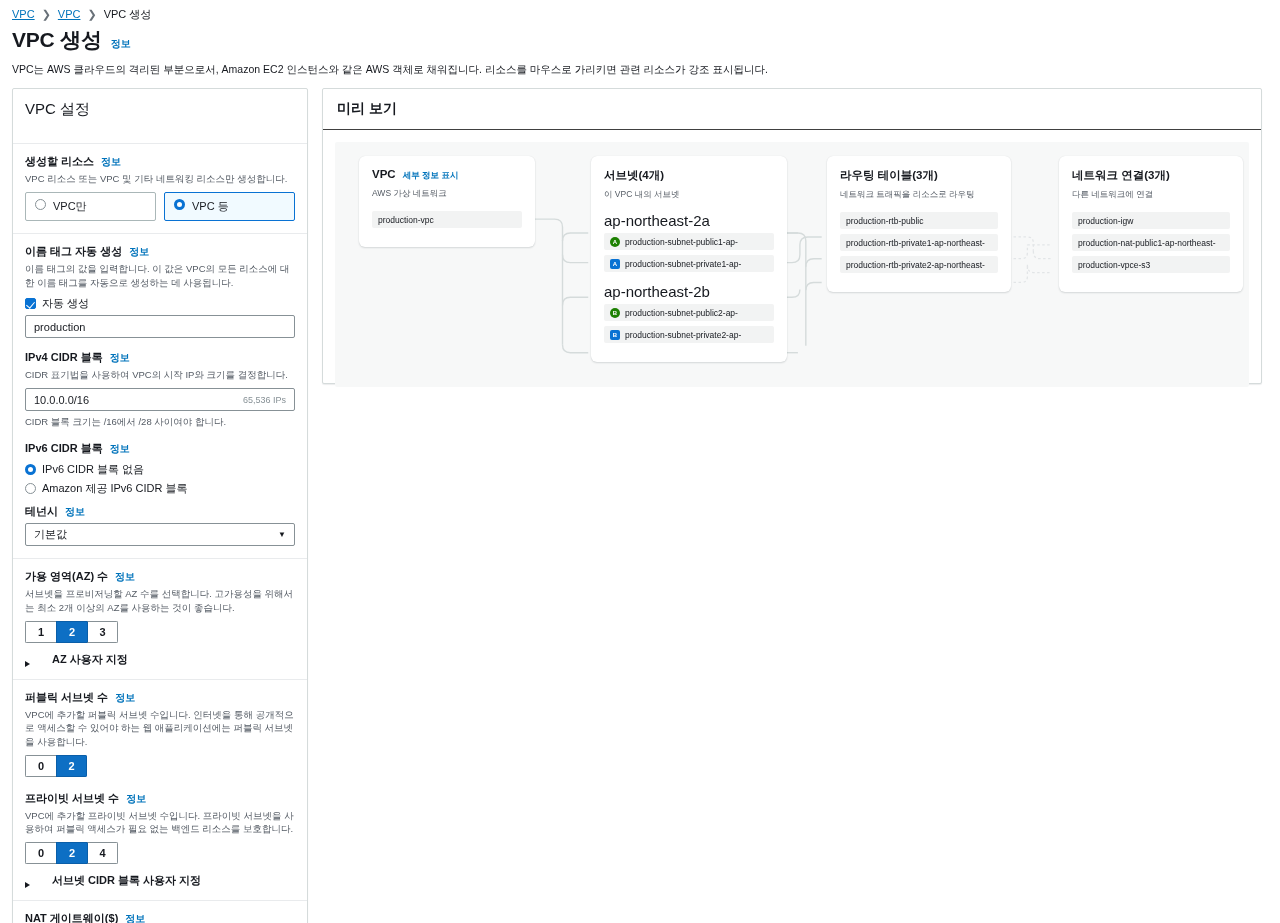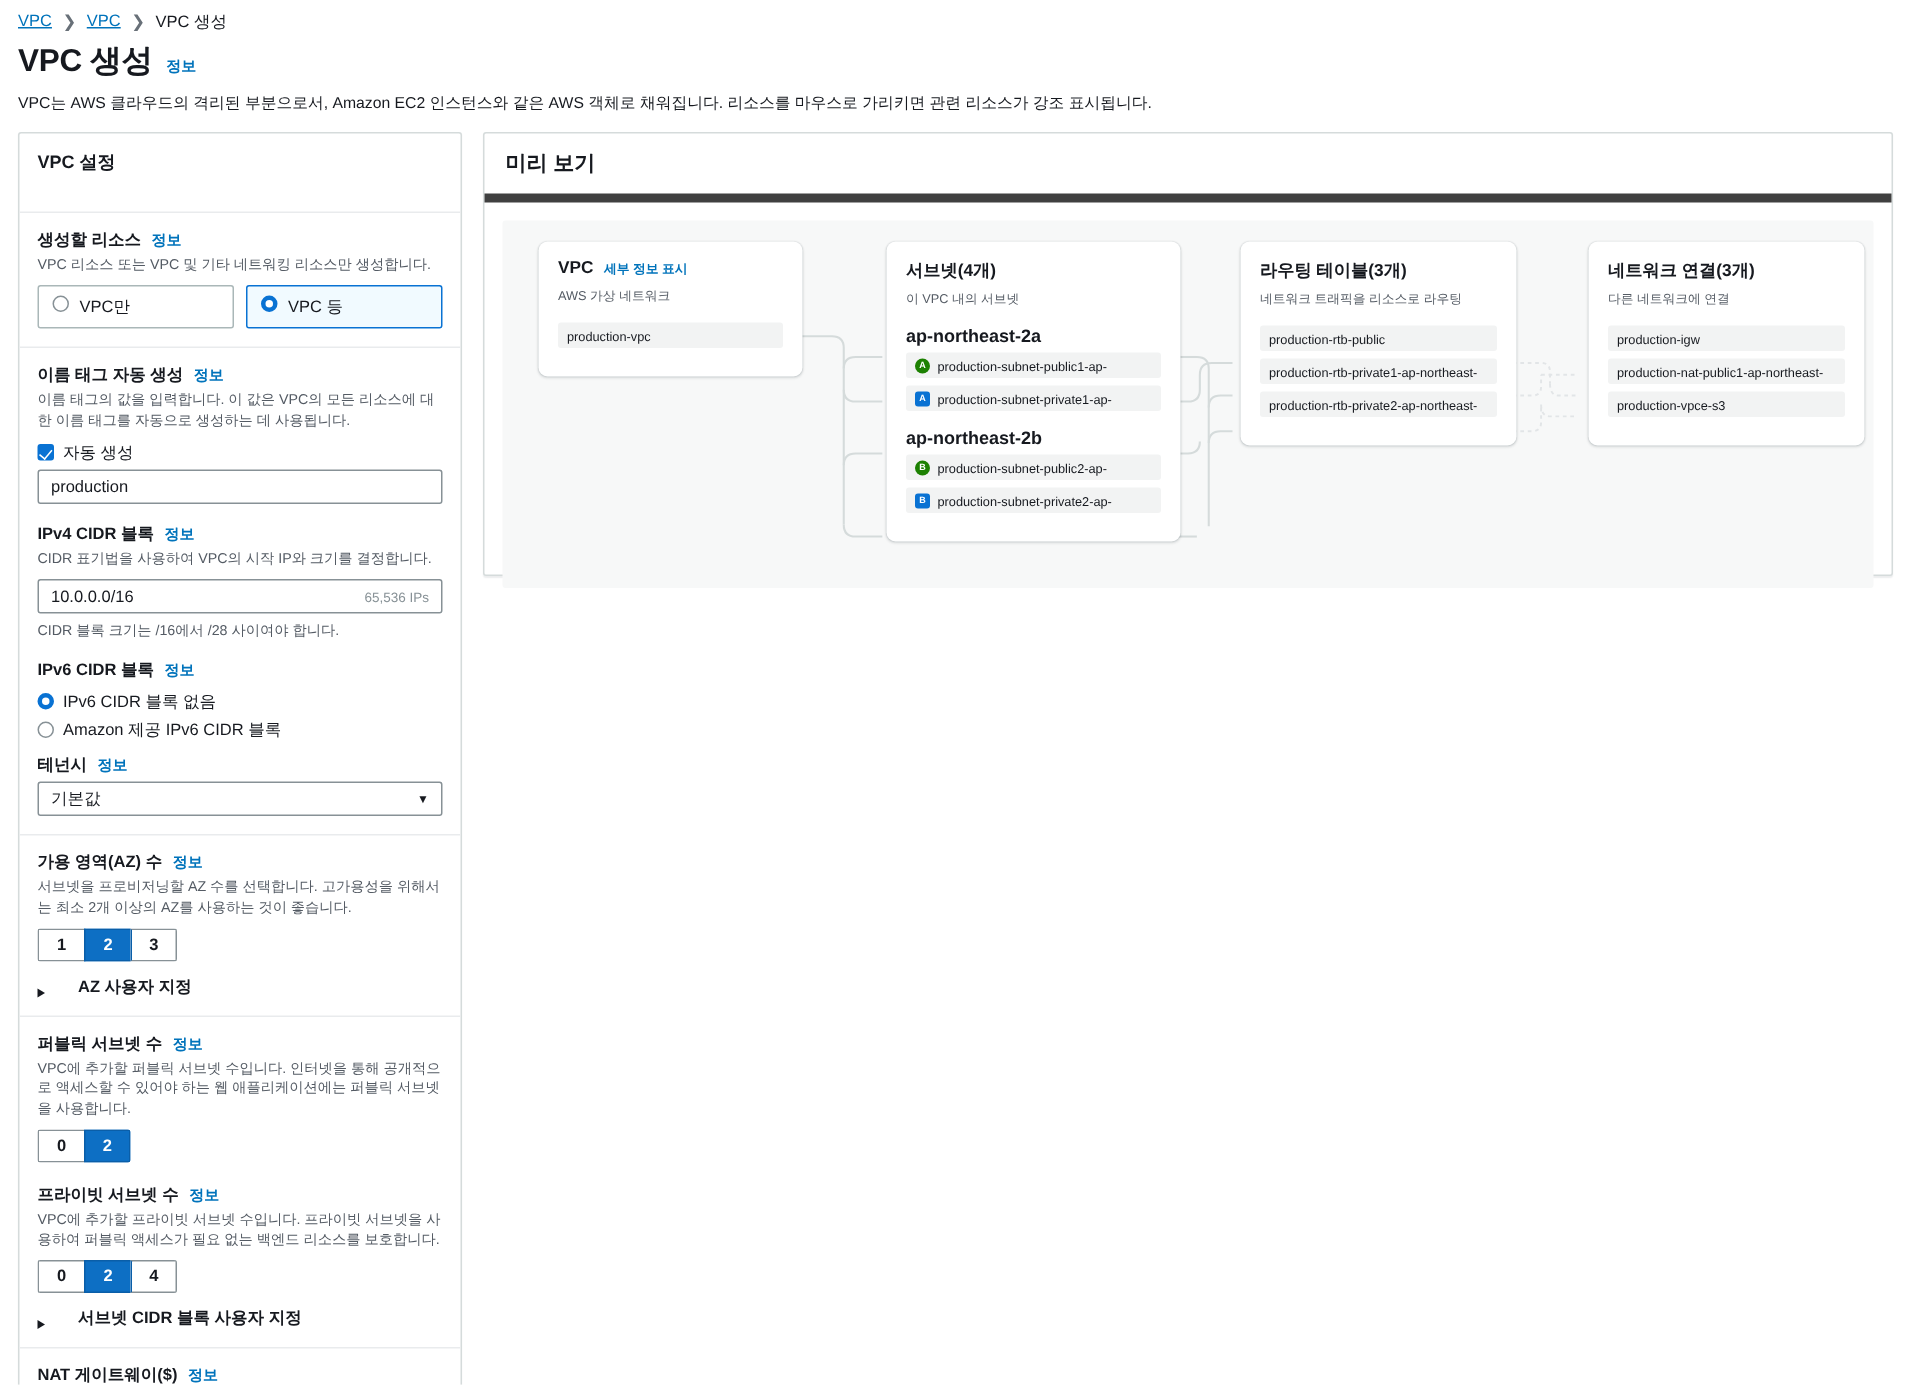--- a/index.html
+++ b/index.html
@@ -50,21 +50,21 @@
     background: #ffffff;
     border: 1px solid #d5dbdb;
     border-radius: 2px;
     box-shadow: 0 1px 1px rgba(0,28,36,0.08);
     width: 296px;
     flex: 0 0 296px;
   }
   .panel-head {
     padding: 11px 12px 24px 12px;
     border-bottom: 1px solid #e9ebed;
-    font-size: 12px; font-weight: 700;
+    font-size: 15px; font-weight: 400;
   }
   .section { padding: 10px 12px 12px 12px; border-bottom: 1px solid #e9ebed; }
   .section:last-child { border-bottom: none; }
   .fl { display: flex; align-items: baseline; gap: 7px; }
   .flabel { font-size: 11px; font-weight: 700; color: #16191f; }
   .fdesc { font-size: 9.5px; color: #545b64; line-height: 1.4; margin: 3px 0 7px 0; }
 
   
   .radio-cards { display: flex; gap: 8px; }
   .radio-card {
@@ -143,38 +143,38 @@
 
   
   .preview {
     flex: 1 1 auto; align-self: stretch;
     background: #fff; border: 1px solid #d5dbdb; border-radius: 2px;
     box-shadow: 0 1px 1px rgba(0,28,36,0.08);
     height: 296px;
   }
   .preview-head {
     padding: 11px 14px; font-size: 14px; font-weight: 700;
-    border-bottom: 6px solid #404040;
+    border-bottom: 1px solid #404040;
   }
   .canvas {
     position: relative; margin: 12px;
     height: 245px; background: #f7f8f8; border-radius: 2px;
     overflow: hidden;
   }
   .pv-card {
     position: absolute; background: #fff; border-radius: 6px;
     box-shadow: 0 1px 2px rgba(0,28,36,0.14), 0 0 1px rgba(0,28,36,0.1);
     padding: 12px 13px 14px 13px;
     z-index: 2;
   }
   .pv-title-row { display: flex; align-items: baseline; gap: 7px; }
   .pv-title { font-size: 11.5px; font-weight: 700; color: #16191f; }
   .pv-link { font-size: 8.5px; font-weight: 700; color: #0073bb; cursor: pointer; }
   .pv-sub { font-size: 8.5px; color: #545b64; margin-top: 6px; }
-  .pv-az { font-size: 12px; font-weight: 700; margin: 11px 0 4px 0; }
+  .pv-az { font-size: 15px; font-weight: 400; margin: 11px 0 4px 0; }
   .pv-item {
     background: #f2f3f3; border-radius: 2px;
     height: 17px; display: flex; align-items: center; gap: 5px;
     padding: 0 6px; font-size: 8.5px; color: #16191f;
     margin-bottom: 5px; white-space: nowrap; overflow: hidden;
     cursor: pointer;
   }
   .badge {
     width: 10px; height: 10px; flex: 0 0 10px;
     display: flex; align-items: center; justify-content: center;

